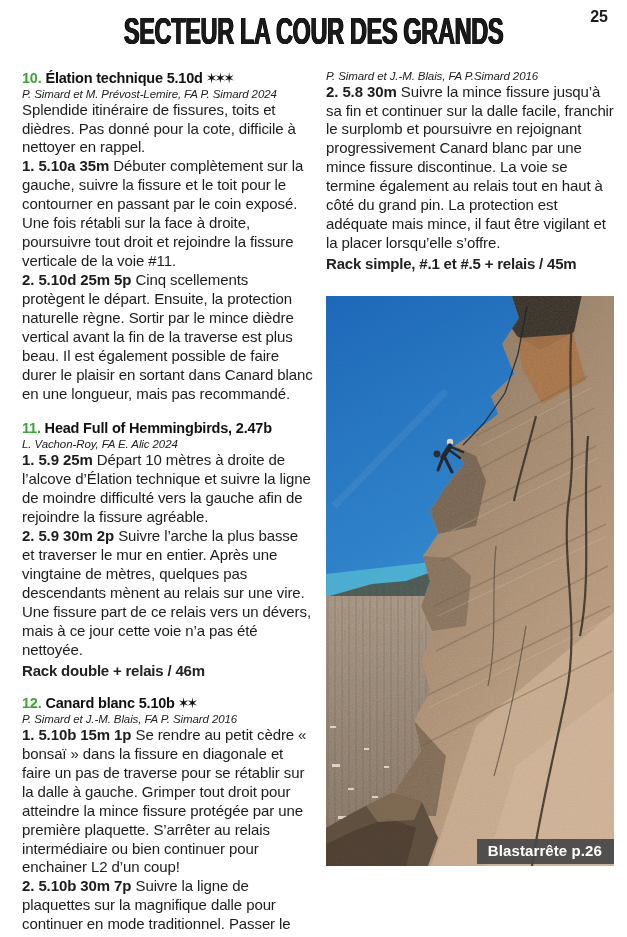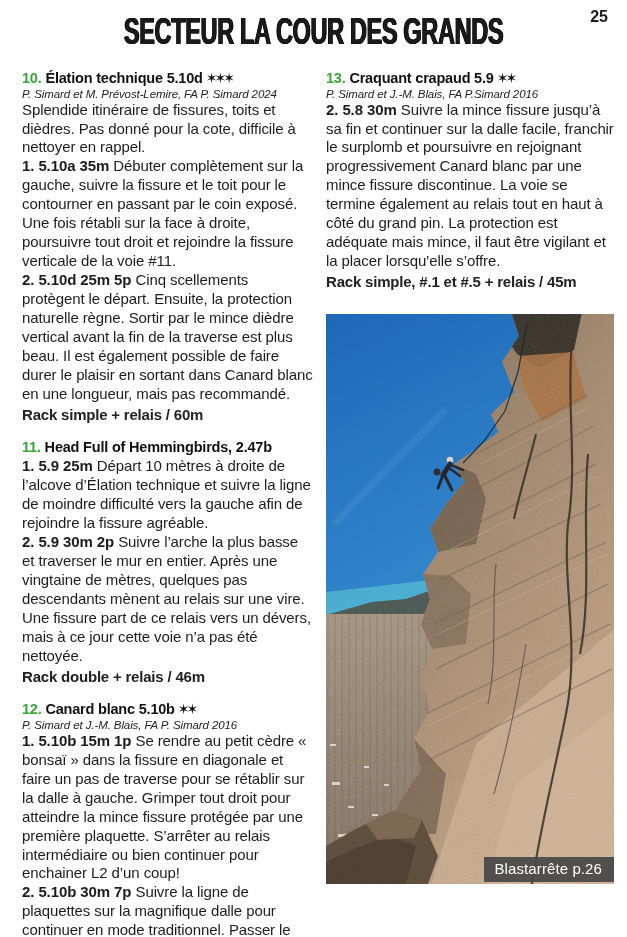--- a/index.html
+++ b/index.html
@@ -63,21 +63,21 @@
     letter-spacing:-0.2px;
   }
   .photo-figure{
     position:relative; width:288px; height:570px;
     margin:24px 0 0 0; overflow:hidden;
   }
   .photo-figure svg{ display:block; }
   .photo-caption{
     position:absolute; right:0; bottom:2px;
     background:rgba(72,72,72,0.93);
-    color:#fff; font-size:15px; font-weight:normal;
+    color:#fff; font-size:15px; font-weight:bold;
     padding:3px 12px 5px 11px; letter-spacing:0.1px;
   }
 </style>
 </head>
 <body>
 
 <div class="page">
 
   <div class="page-number">25</div>
 
@@ -87,41 +87,40 @@
 
   <div class="columns">
     <div class="col-left">
       <div id="routes-left">
           <section class="route">
             <h2 class="route-heading"><span class="route-number">10.</span> <span class="route-title">Élation technique 5.10d</span><span class="route-stars">✶✶✶</span></h2>
             <p class="route-fa">P. Simard et M. Prévost-Lemire, FA P. Simard 2024</p>
             <p class="route-intro">Splendide itinéraire de fissures, toits et dièdres. Pas donné pour la cote, difficile à nettoyer en rappel.</p>
             <p class="route-pitch"><b class="pitch-lead">1. 5.10a 35m</b> <span class="pitch-text">Débuter complètement sur la gauche, suivre la fissure et le toit pour le contourner en passant par le coin exposé. Une fois rétabli sur la face à droite, poursuivre tout droit et rejoindre la fissure verticale de la voie #11.</span></p>
             <p class="route-pitch"><b class="pitch-lead">2. 5.10d 25m 5p</b> <span class="pitch-text">Cinq scellements protègent le départ. Ensuite, la protection naturelle règne. Sortir par le mince dièdre vertical avant la fin de la traverse est plus beau. Il est également possible de faire durer le plaisir en sortant dans Canard blanc en une longueur, mais pas recommandé.</span></p>
-            <p class="route-rack">Rack simple + relais / 60m</p>
           </section>
           <section class="route">
             <h2 class="route-heading"><span class="route-number">11.</span> <span class="route-title">Head Full of Hemmingbirds, 2.47b</span></h2>
+            <p class="route-fa">L. Vachon-Roy, FA E. Alic 2024</p>
             <p class="route-pitch"><b class="pitch-lead">1. 5.9 25m</b> <span class="pitch-text">Départ 10 mètres à droite de l’alcove d’Élation technique et suivre la ligne de moindre difficulté vers la gauche afin de rejoindre la fissure agréable.</span></p>
             <p class="route-pitch"><b class="pitch-lead">2. 5.9 30m 2p</b> <span class="pitch-text">Suivre l’arche la plus basse et traverser le mur en entier. Après une vingtaine de mètres, quelques pas descendants mènent au relais sur une vire. Une fissure part de ce relais vers un dévers, mais à ce jour cette voie n’a pas été nettoyée.</span></p>
             <p class="route-rack">Rack double + relais / 46m</p>
           </section>
           <section class="route">
             <h2 class="route-heading"><span class="route-number">12.</span> <span class="route-title">Canard blanc 5.10b</span><span class="route-stars">✶✶</span></h2>
             <p class="route-fa">P. Simard et J.-M. Blais, FA P. Simard 2016</p>
             <p class="route-pitch"><b class="pitch-lead">1. 5.10b 15m 1p</b> <span class="pitch-text">Se rendre au petit cèdre « bonsaï » dans la fissure en diagonale et faire un pas de traverse pour se rétablir sur la dalle à gauche. Grimper tout droit pour atteindre la mince fissure protégée par une première plaquette. S’arrêter au relais intermédiaire ou bien continuer pour enchainer L2 d’un coup!</span></p>
             <p class="route-pitch"><b class="pitch-lead">2. 5.10b 30m 7p</b> <span class="pitch-text">Suivre la ligne de plaquettes sur la magnifique dalle pour continuer en mode traditionnel. Passer le bombé et suivre la ligne de moindre résistance dans de minces fissures discontinues jusqu’à un relais tout en haut à côté du grand pin. La protection est adéquate mais mince, il faut être vigilant et la placer lorsqu’elle s’offre.</span></p>
             <p class="route-rack">Rack double + relais / 45m</p>
           </section>
         </div>
     </div>
     <div class="col-right">
       <div id="routes-right">
           <section class="route">
-            <h2 class="route-heading"><span class="route-number">13.</span> <span class="route-title">Craquant crapaud 5.9</span><span class="route-stars">✶✶</span></h2>
             <p class="route-fa">P. Simard et J.-M. Blais, FA P.Simard 2016</p>
             <p class="route-pitch"><b class="pitch-lead">2. 5.8 30m</b> <span class="pitch-text">Suivre la mince fissure jusqu’à sa fin et continuer sur la dalle facile, franchir le surplomb et poursuivre en rejoignant progressivement Canard blanc par une mince fissure discontinue. La voie se termine également au relais tout en haut à côté du grand pin. La protection est adéquate mais mince, il faut être vigilant et la placer lorsqu’elle s’offre.</span></p>
             <p class="route-rack">Rack simple, #.1 et #.5 + relais / 45m</p>
           </section>
         </div>
 
       <figure class="photo-figure">
         <svg width="288" height="570" viewBox="0 0 288 570" aria-hidden="true">
           <defs>
             <linearGradient id="sky" x1="0" y1="0" x2="0.25" y2="1">

